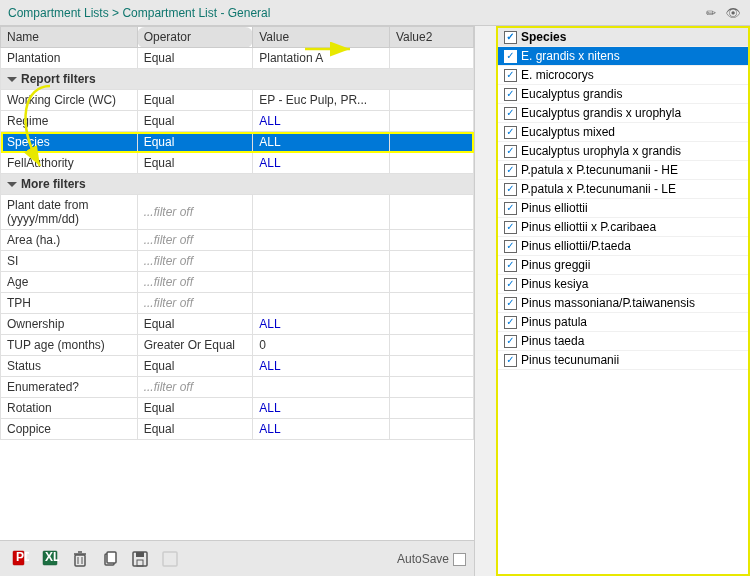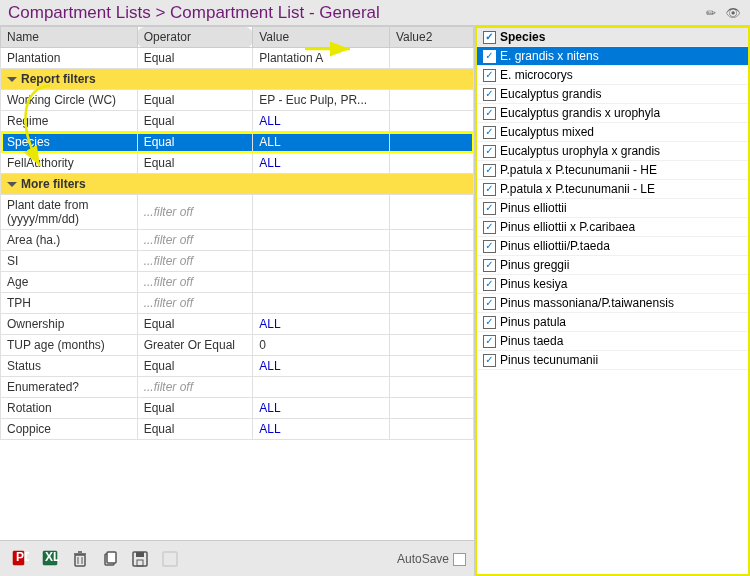--- a/index.html
+++ b/index.html
@@ -2,43 +2,43 @@
 <html><head>
   <meta charset="utf-8">
   <style>
     * { box-sizing: border-box; margin: 0; padding: 0; font-family: Arial, sans-serif; font-size: 12px; }
     body { background: #f0f0f0; width: 750px; height: 576px; overflow: hidden; }
 
     .main-container { display: flex; flex-direction: column; height: 576px; }
 
     
     .header { background: #e8e8e8; padding: 4px 8px; display: flex; align-items: center; justify-content: space-between; border-bottom: 1px solid #ccc; height: 26px; }
-    .header-title { font-size: 17px; color: #701a75; text-align: right; }
+    .header-title { font-size: 12px; color: #0f766e; text-align: right; }
     .header-icons { display: flex; gap: 4px; }
     .header-icon { width: 18px; height: 18px; display: flex; align-items: center; justify-content: center; color: #666; cursor: pointer; }
 
     
-    .content-area { display: flex; flex: 1; overflow: hidden; }
+    .content-area { display: flex; flex: 1; overflow: hidden; gap: 21px; }
 
     
     .left-panel { width: 475px; display: flex; flex-direction: column; border-right: 1px solid #ccc; background: white; }
 
     
     .table-area { flex: 1; overflow-y: auto; }
 
     table { width: 100%; border-collapse: collapse; }
     thead tr { background: #e0e0e0; }
     thead th { padding: 3px 6px; text-align: left; border: 1px solid #ccc; font-weight: normal; color: #333; }
     tbody tr { border-bottom: 1px solid #ddd; }
     tbody td { padding: 3px 6px; border: 1px solid #e0e0e0; color: #333; }
 
     .row-selected { background: #0078d7 !important; color: white !important; }
     .row-selected td { color: white !important; }
 
-    .section-header { background: #fde047; border-radius: 10px; }
+    .section-header { background: #e5e5e5; border-radius: 10px; }
     .section-header td { padding: 3px 6px; font-weight: normal; color: #333; }
     .section-label { display: flex; align-items: center; gap: 4px; }
     .triangle { display: inline-block; width: 0; height: 0; }
     .triangle-down { border-left: 5px solid transparent; border-right: 5px solid transparent; border-top: 5px solid #555; }
 
     .filter-off { color: #999; font-style: italic; }
 
     
     .toolbar { height: 36px; background: #e8e8e8; border-top: 1px solid #ccc; display: flex; align-items: center; padding: 0 8px; gap: 6px; }
     .toolbar-icon { width: 24px; height: 24px; display: flex; align-items: center; justify-content: center; color: #555; cursor: pointer; border: 1px solid transparent; }

